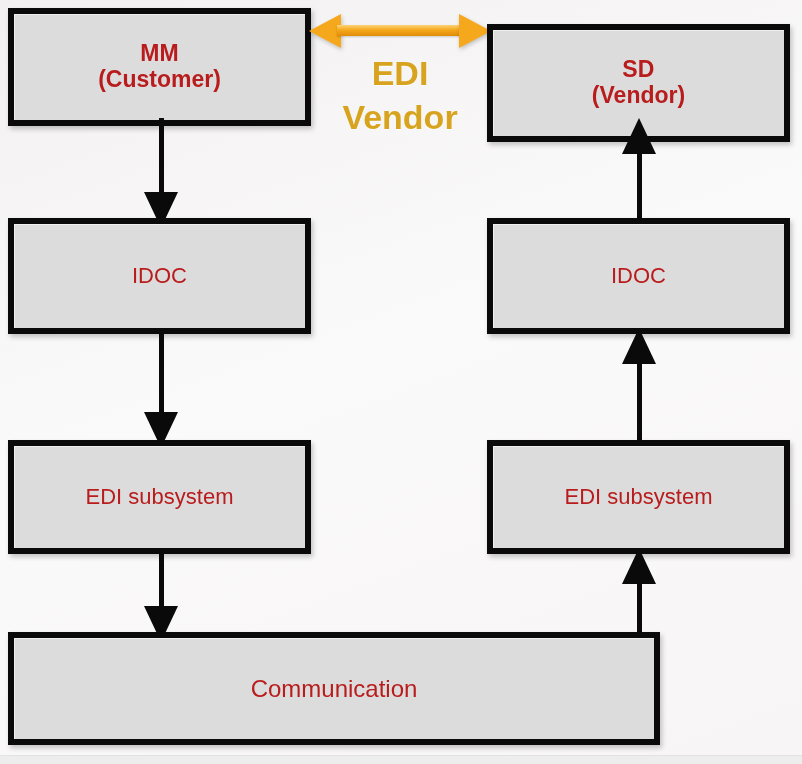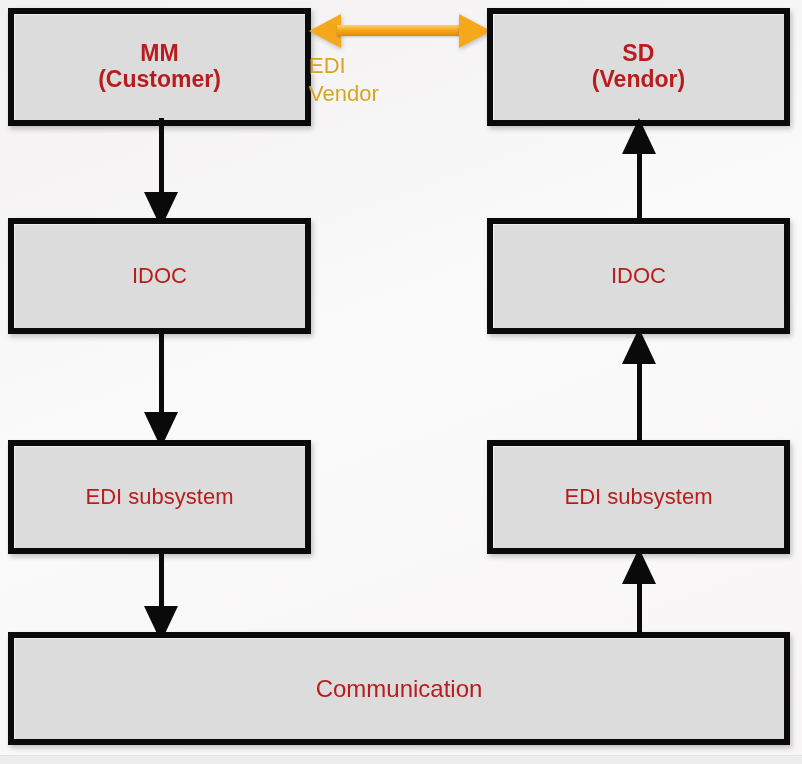--- a/index.html
+++ b/index.html
@@ -62,26 +62,26 @@
     position: relative;
     z-index: 2;
   }
   .box.comm .single {
     font-weight: normal;
     font-size: 24px;
   }
 
   
   #box-mm        { left: 8px;   top: 8px;   width: 303px; height: 118px; }
-  #box-sd        { left: 487px; top: 8px;   width: 303px; height: 118px; }
+  #box-sd        { left: 487px; top: 24px;   width: 303px; height: 118px; }
   #box-idoc-l    { left: 8px;   top: 218px; width: 303px; height: 116px; }
   #box-idoc-r    { left: 487px; top: 218px; width: 303px; height: 116px; }
   #box-edisub-l  { left: 8px;   top: 440px; width: 303px; height: 114px; }
   #box-edisub-r  { left: 487px; top: 440px; width: 303px; height: 114px; }
-  #box-comm      { left: 8px;   top: 632px; width: 782px; height: 113px; }
+  #box-comm      { left: 8px;   top: 632px; width: 652px; height: 113px; }
 
   
   .arrow {
     position: absolute;
     width: 34px;
   }
   .arrow .shaft {
     position: absolute;
     left: 15px;
     width: 5px;
@@ -147,22 +147,23 @@
   }
   #edi-arrow .ah.right {
     right: 0;
     border-left: 32px solid #f5a81b;
   }
   #edi-label {
     position: absolute;
     left: 309px;
     top: 52px;
     width: 182px;
-    font-size: 22px;
-    font-weight: normal;
+    text-align: center;
+    font-size: 34px;
+    font-weight: bold;
     line-height: 1.28;
     color: #d8a41f;
     text-shadow: 0 1px 1px rgba(255,255,255,0.85);
   }
   #edi-label .l {
     display: block;
   }
 
   
   #bottom-strip {

